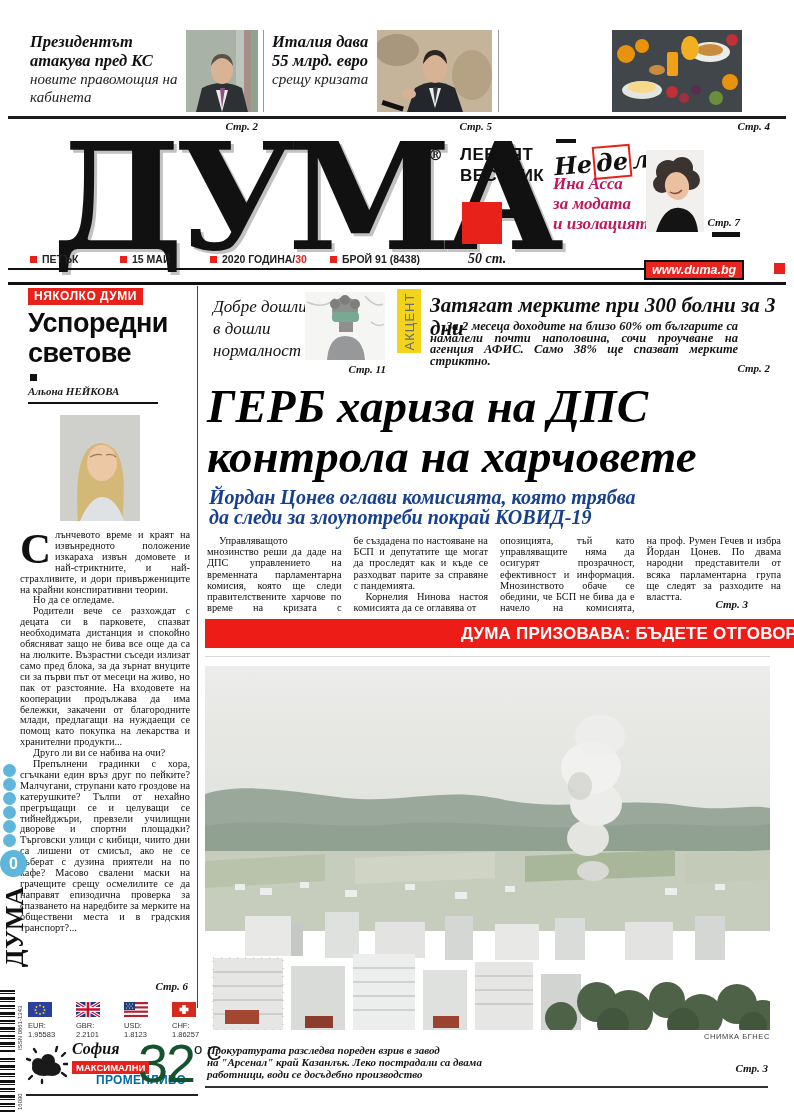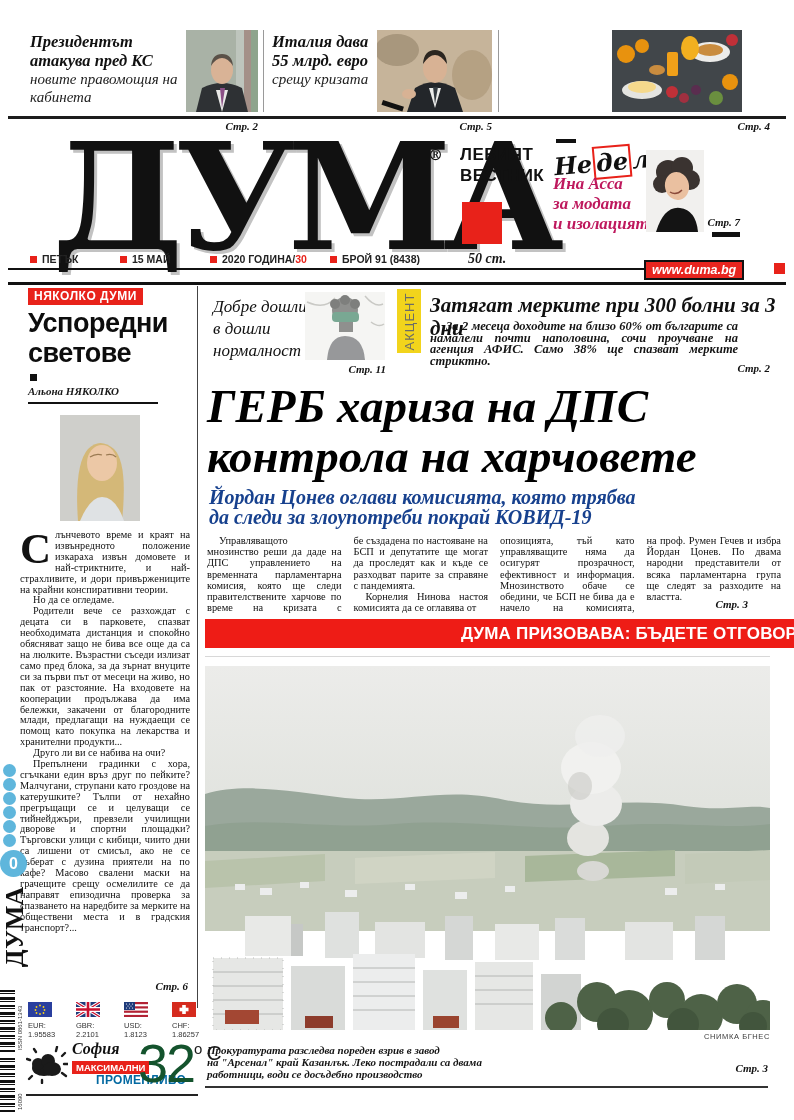--- a/index.html
+++ b/index.html
@@ -184,21 +184,21 @@
 
   <div class="thinrule" style="left:8px;top:268px;width:636px;"></div>
   <div class="site-pill" style="left:644px;top:260px;">www.duma.bg</div>
   <div class="abs redsq" style="left:774px;top:263px;width:11px;height:11px;"></div>
   <div class="thickrule" style="left:8px;top:282px;width:778px;"></div>
 
   <div class="abs kicker" style="left:28px;top:288px;">НЯКОЛКО ДУМИ</div>
   <div class="abs lc-title" style="left:28px;top:308px;">Успоредни</div>
   <div class="abs lc-title" style="left:28px;top:338px;">светове</div>
   <div class="abs blackbar" style="left:30px;top:374px;width:7px;height:7px;"></div>
-  <div class="abs lc-author" style="left:28px;top:385px;">Альона НЯКОЛКО</div>
+  <div class="abs lc-author" style="left:28px;top:385px;">Альона НЕЙКОВА</div>
   <div class="abs lc-rule" style="left:28px;top:402px;width:130px;"></div>
   <svg class="abs" style="left:60px;top:415px;" width="80" height="106">
     <rect width="80" height="106" fill="#cfcfcb"></rect>
     <path d="M18,106 Q14,50 28,34 Q40,22 54,34 Q68,48 62,106 Z" fill="#d4b878"></path>
     <ellipse cx="42" cy="48" rx="15" ry="18" fill="#ecc8a6"></ellipse>
     <path d="M30,42 Q36,38 42,40 M46,40 Q52,38 56,42" stroke="#9a7a52" stroke-width="1.2" fill="none"></path>
     <path d="M20,106 Q30,82 42,82 Q56,82 64,106 Z" fill="#dfe2e4"></path>
   </svg>
   <div class="abs lc-body" style="left:20px;top:530px;width:170px;height:446px;overflow:hidden;">
     <p class="first"><span class="dropcap">С</span><span>лънчевото време и краят на извънредното положение изкараха извън домовете и най-стриктните, и най-страхливите, и дори привържениците на крайни конспиративни теории.</span></p>

